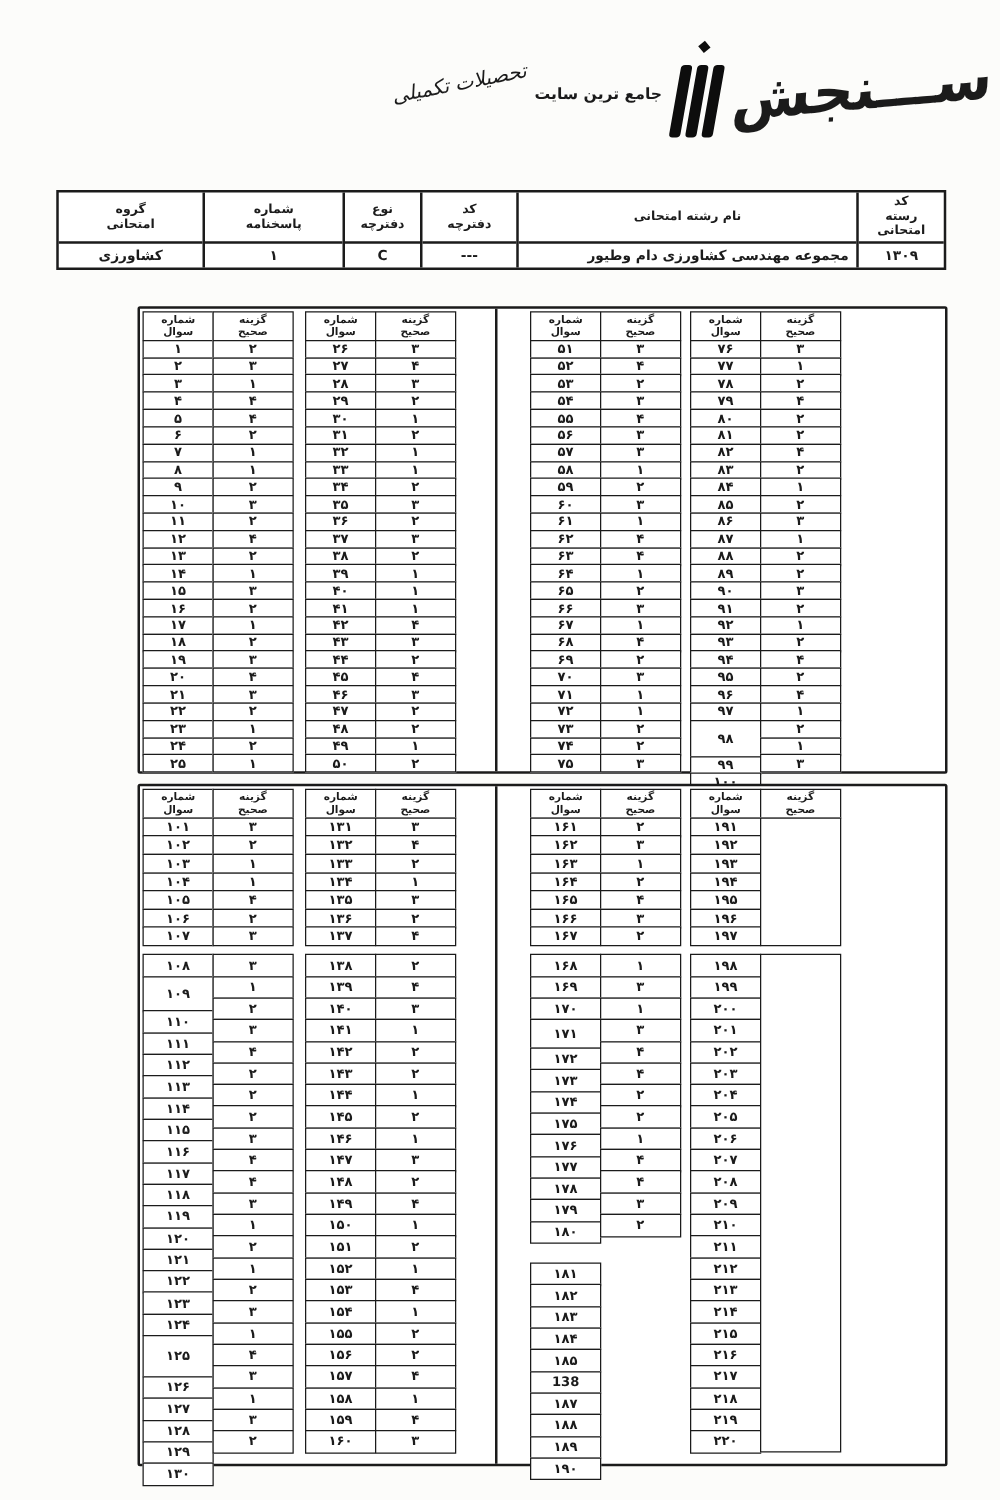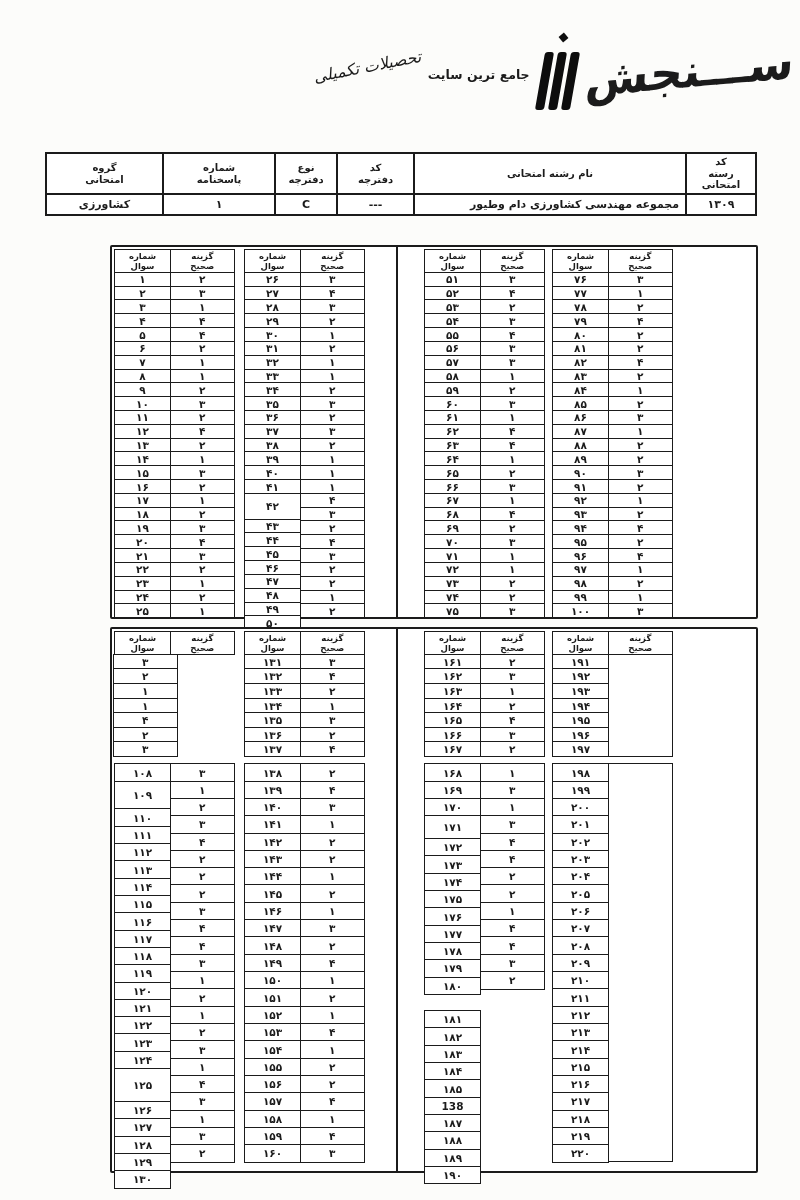--- a/index.html
+++ b/index.html
@@ -191,21 +191,21 @@
             <div class="qcell" style="height: 15px;">۳۲</div>
             <div class="qcell" style="height: 15px;">۳۳</div>
             <div class="qcell" style="height: 15px;">۳۴</div>
             <div class="qcell" style="height: 15px;">۳۵</div>
             <div class="qcell" style="height: 15px;">۳۶</div>
             <div class="qcell" style="height: 15px;">۳۷</div>
             <div class="qcell" style="height: 15px;">۳۸</div>
             <div class="qcell" style="height: 15px;">۳۹</div>
             <div class="qcell" style="height: 15px;">۴۰</div>
             <div class="qcell" style="height: 15px;">۴۱</div>
-            <div class="qcell" style="height: 27px;">۴۲</div>
+            <div class="qcell" style="height: 15px;">۴۲</div>
             <div class="qcell" style="height: 15px;">۴۳</div>
             <div class="qcell" style="height: 15px;">۴۴</div>
             <div class="qcell" style="height: 15px;">۴۵</div>
             <div class="qcell" style="height: 15px;">۴۶</div>
             <div class="qcell" style="height: 15px;">۴۷</div>
             <div class="qcell" style="height: 15px;">۴۸</div>
             <div class="qcell" style="height: 15px;">۴۹</div>
             <div class="qcell" style="height: 15px;">۵۰</div>
           </div>
           <div class="cola">
@@ -325,21 +325,21 @@
             <div class="qcell" style="height: 15px;">۸۸</div>
             <div class="qcell" style="height: 15px;">۸۹</div>
             <div class="qcell" style="height: 15px;">۹۰</div>
             <div class="qcell" style="height: 15px;">۹۱</div>
             <div class="qcell" style="height: 15px;">۹۲</div>
             <div class="qcell" style="height: 15px;">۹۳</div>
             <div class="qcell" style="height: 15px;">۹۴</div>
             <div class="qcell" style="height: 15px;">۹۵</div>
             <div class="qcell" style="height: 15px;">۹۶</div>
             <div class="qcell" style="height: 15px;">۹۷</div>
-            <div class="qcell" style="height: 15px;">۹۸</div>
+            <div class="qcell" style="height: 30px;">۹۸</div>
             <div class="qcell" style="height: 15px;">۹۹</div>
             <div class="qcell" style="height: 15px;">۱۰۰</div>
           </div>
           <div class="cola">
             <div class="acell" style="height: 15px;">۳</div>
             <div class="acell" style="height: 15px;">۱</div>
             <div class="acell" style="height: 15px;">۲</div>
             <div class="acell" style="height: 15px;">۴</div>
             <div class="acell" style="height: 15px;">۲</div>
             <div class="acell" style="height: 15px;">۲</div>
@@ -370,20 +370,29 @@
   <section class="keybox box2" id="box2">
     <i class="vline"></i>
   <div class="pair" style="left: 2px;">
         <div class="hdr">
           <div class="hcell hq" style="height: 24px;">شماره
 سوال</div>
           <div class="hcell ha" style="height: 24px;">گزینه
 صحیح</div>
         </div>
         <div class="grp">
+          <div class="colq">
+            <div class="qcell" style="height: 15.8px;">۱۰۱</div>
+            <div class="qcell" style="height: 15.8px;">۱۰۲</div>
+            <div class="qcell" style="height: 15.8px;">۱۰۳</div>
+            <div class="qcell" style="height: 15.8px;">۱۰۴</div>
+            <div class="qcell" style="height: 15.8px;">۱۰۵</div>
+            <div class="qcell" style="height: 15.8px;">۱۰۶</div>
+            <div class="qcell" style="height: 15.8px;">۱۰۷</div>
+          </div>
           <div class="cola">
             <div class="acell" style="height: 15.8px;">۳</div>
             <div class="acell" style="height: 15.8px;">۲</div>
             <div class="acell" style="height: 15.8px;">۱</div>
             <div class="acell" style="height: 15.8px;">۱</div>
             <div class="acell" style="height: 15.8px;">۴</div>
             <div class="acell" style="height: 15.8px;">۲</div>
             <div class="acell" style="height: 15.8px;">۳</div>
           </div>
         </div>

